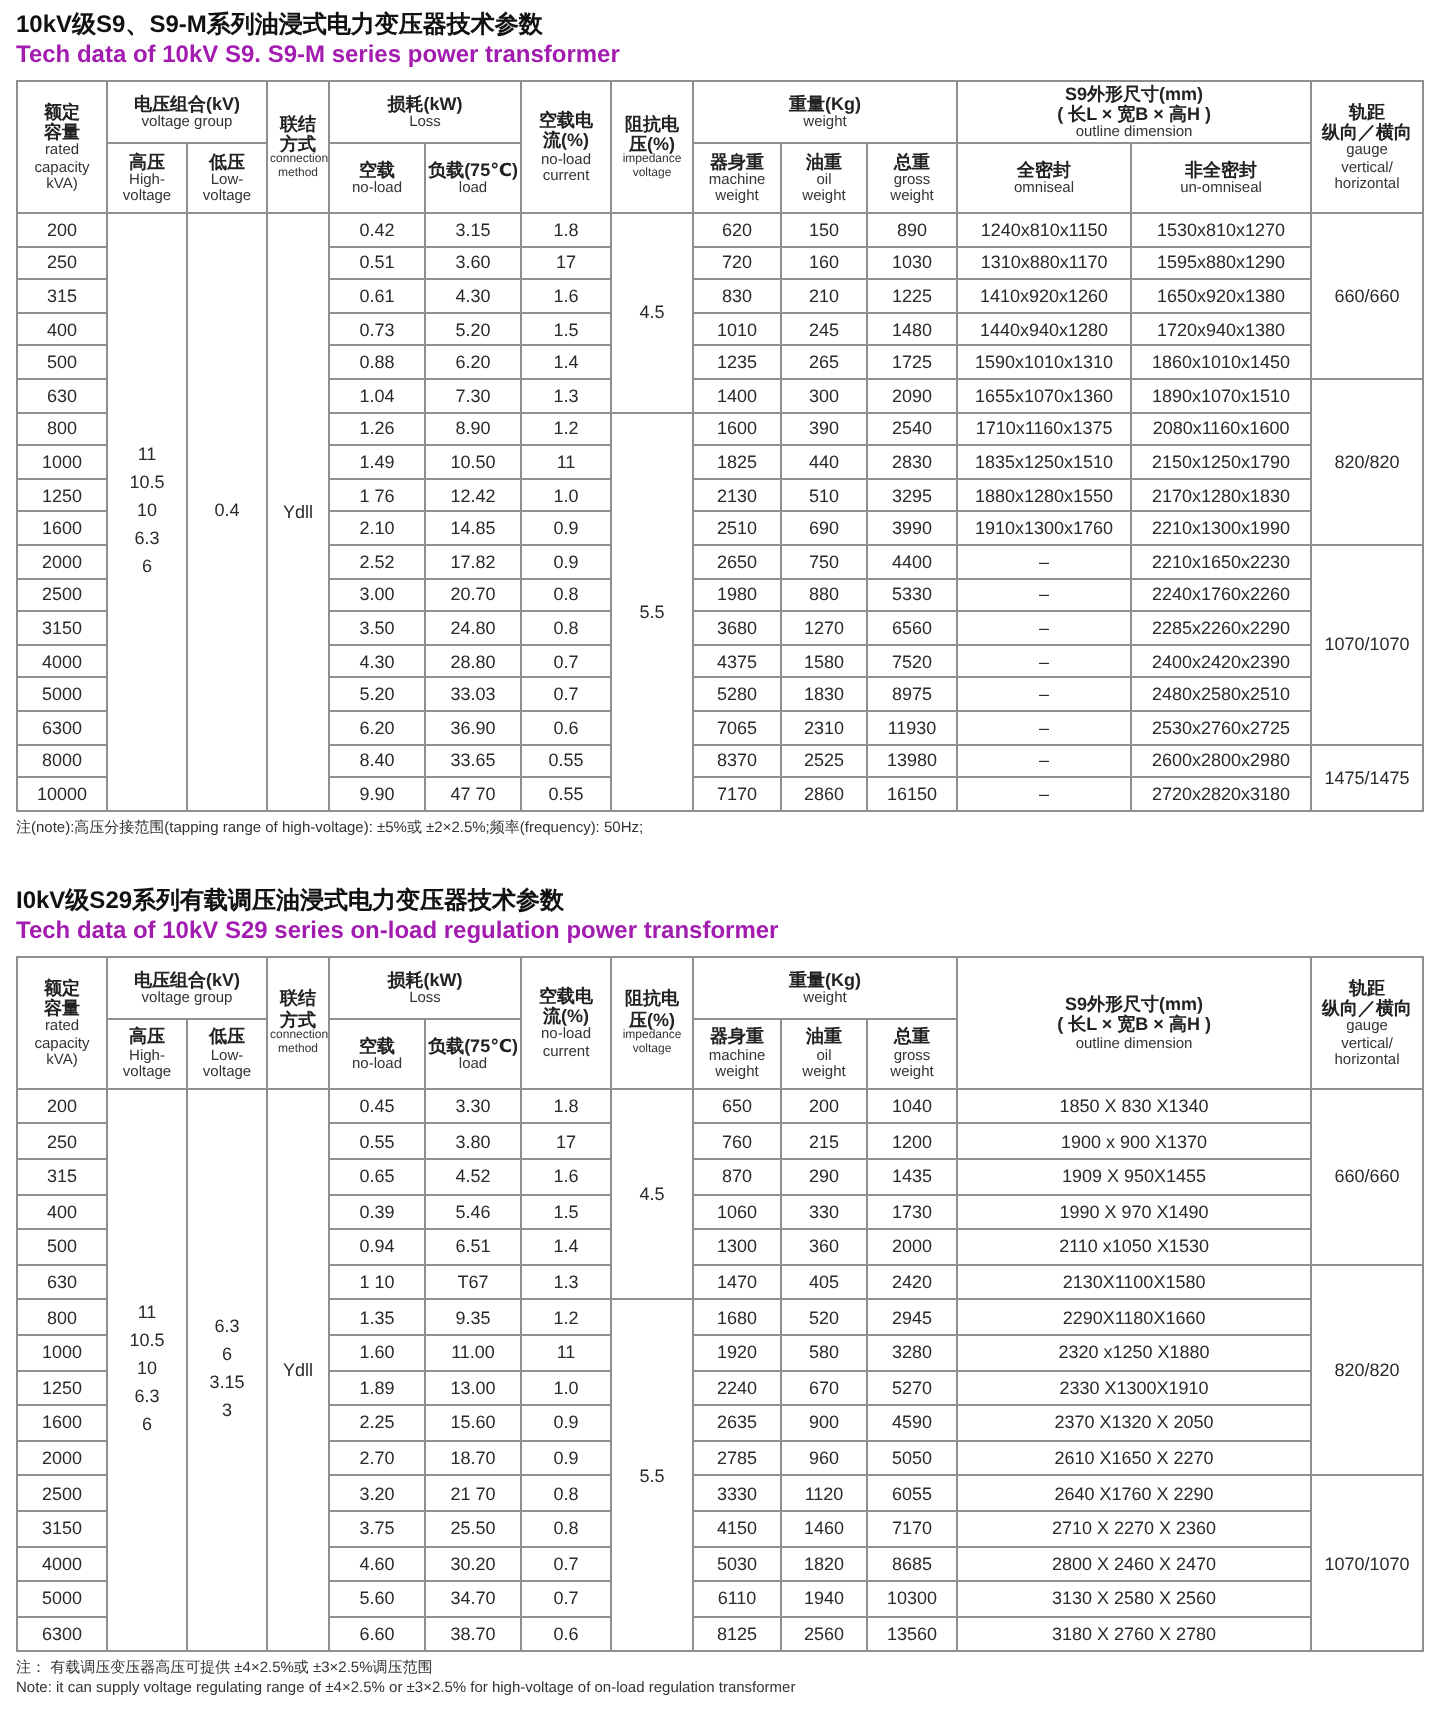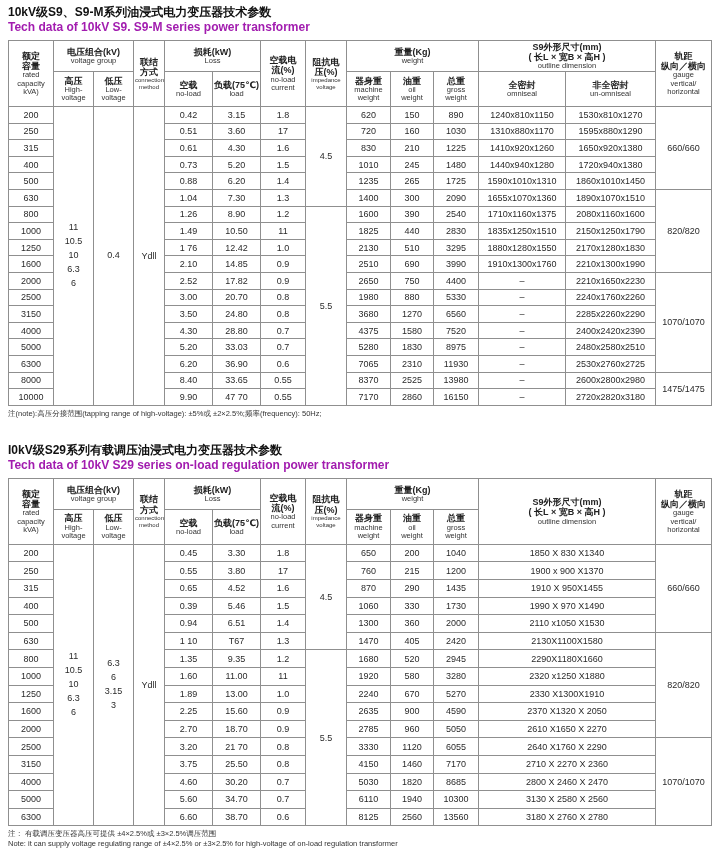--- a/index.html
+++ b/index.html
@@ -523,21 +523,21 @@
           <td>1900 x 900 X1370</td>
         </tr>
         <tr>
           <td>315</td>
           <td>0.65</td>
           <td>4.52</td>
           <td>1.6</td>
           <td>870</td>
           <td>290</td>
           <td>1435</td>
-          <td>1910 X 950X1455</td>
+          <td>1909 X 950X1455</td>
         </tr>
         <tr>
           <td>400</td>
           <td>0.39</td>
           <td>5.46</td>
           <td>1.5</td>
           <td>1060</td>
           <td>330</td>
           <td>1730</td>
           <td>1990 X 970 X1490</td>

